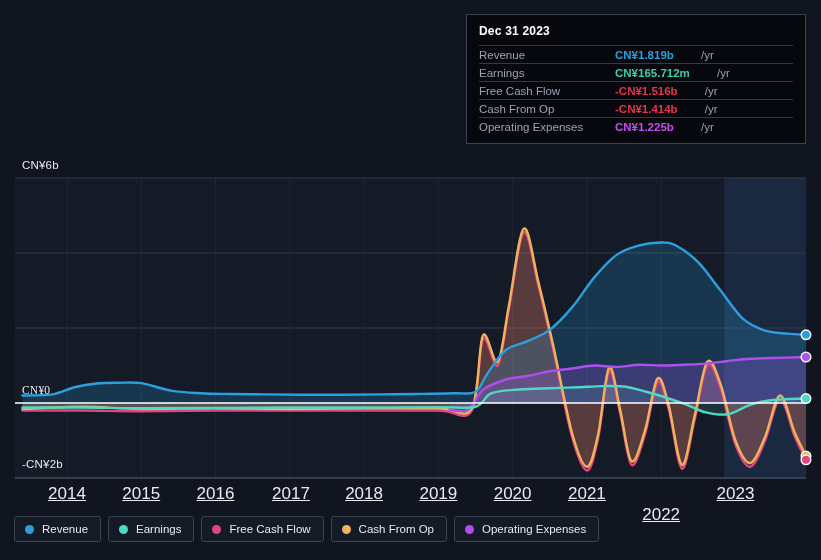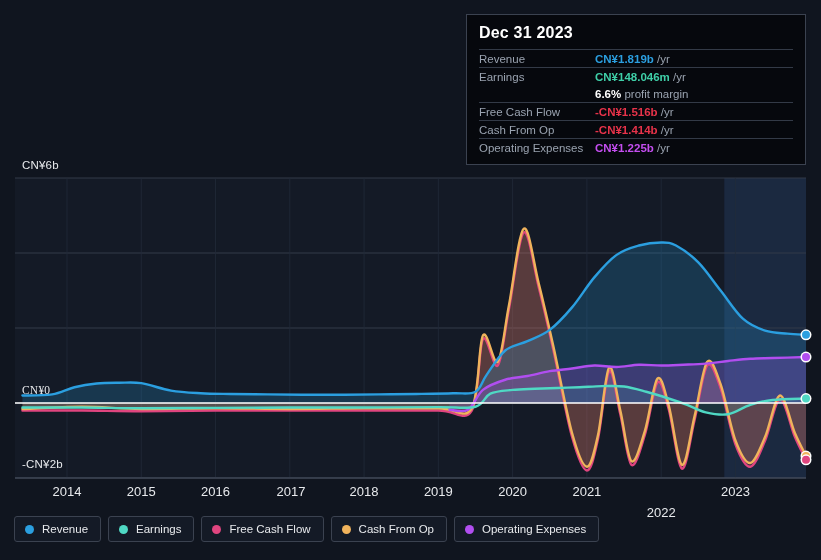--- a/index.html
+++ b/index.html
@@ -32,59 +32,60 @@
     white-space: nowrap;
   }
   #y-label-top   { left: 22px; top: 159px; }
   #y-label-zero  { left: 22px; top: 384px; font-family: Liberation Serif, serif; }
   #y-label-bot   { left: 22px; top: 458px; text-align: center; }
 
   .x-tick {
     position: absolute;
     top: 484px;
     color: #e8eaed;
-    font-size: 13px;
+    font-size: 17px;
     transform: translateX(-50%);
     white-space: nowrap;
+    text-decoration: underline;
   }
 
   
   #tooltip {
     position: absolute;
     left: 466px; top: 14px;
     width: 340px;
     background: #06080d;
     border: 1px solid #3b4250;
     padding: 9px 12px 8px 12px;
   }
   #tooltip-date {
     color: #ffffff;
-    font-size: 16px;
+    font-size: 12px;
     font-weight: bold;
     padding-bottom: 7px;
     letter-spacing: .2px;
   }
   .tt-row {
     display: flex;
     align-items: baseline;
     border-top: 1px solid #333a47;
     padding: 3px 0 2px 0;
     font-size: 11.5px;
     min-height: 17px;
   }
   .tt-row.noline { border-top: none; }
   .tt-key {
     width: 116px;
     flex: 0 0 116px;
     color: #9aa3b0;
     white-space: nowrap;
   }
   .tt-val { white-space: nowrap; }
-  .tt-val b { font-weight: bold; }
-  .tt-unit { color: #9aa3b0; }
+  .tt-val b { font-weight: bold; margin-left: 20px; }
+  .tt-unit { color: #9aa3b0; padding-left: 24px; }
 
   
   #legend {
     position: absolute;
     left: 14px; top: 516px;
     display: flex;
     gap: 7px;
   }
   .legend-item {
     display: flex;
@@ -197,25 +198,21 @@
 
   <div id="tooltip">
     <div id="tooltip-date">Dec 31 2023</div>
     <div id="tooltip-rows">
         <div class="tt-row">
           <div class="tt-key">Revenue</div>
           <div class="tt-val"><b style="color: rgb(43, 159, 224);">CN¥1.819b</b><span class="tt-unit"> /yr</span></div>
         </div>
         <div class="tt-row">
           <div class="tt-key">Earnings</div>
-          <div class="tt-val"><b style="color: rgb(63, 207, 168);">CN¥148.046m</b><span class="tt-unit"> /yr</span></div>
-        </div>
-        <div class="tt-row noline">
-          <div class="tt-key"></div>
-          <div class="tt-val"><b style="color: rgb(255, 255, 255);">6.6%</b><span class="tt-unit"> profit margin</span></div>
+          <div class="tt-val"><b style="color: rgb(63, 207, 168);">CN¥165.712m</b><span class="tt-unit"> /yr</span></div>
         </div>
         <div class="tt-row">
           <div class="tt-key">Free Cash Flow</div>
           <div class="tt-val"><b style="color: rgb(232, 51, 74);">-CN¥1.516b</b><span class="tt-unit"> /yr</span></div>
         </div>
         <div class="tt-row">
           <div class="tt-key">Cash From Op</div>
           <div class="tt-val"><b style="color: rgb(232, 51, 74);">-CN¥1.414b</b><span class="tt-unit"> /yr</span></div>
         </div>
         <div class="tt-row">

